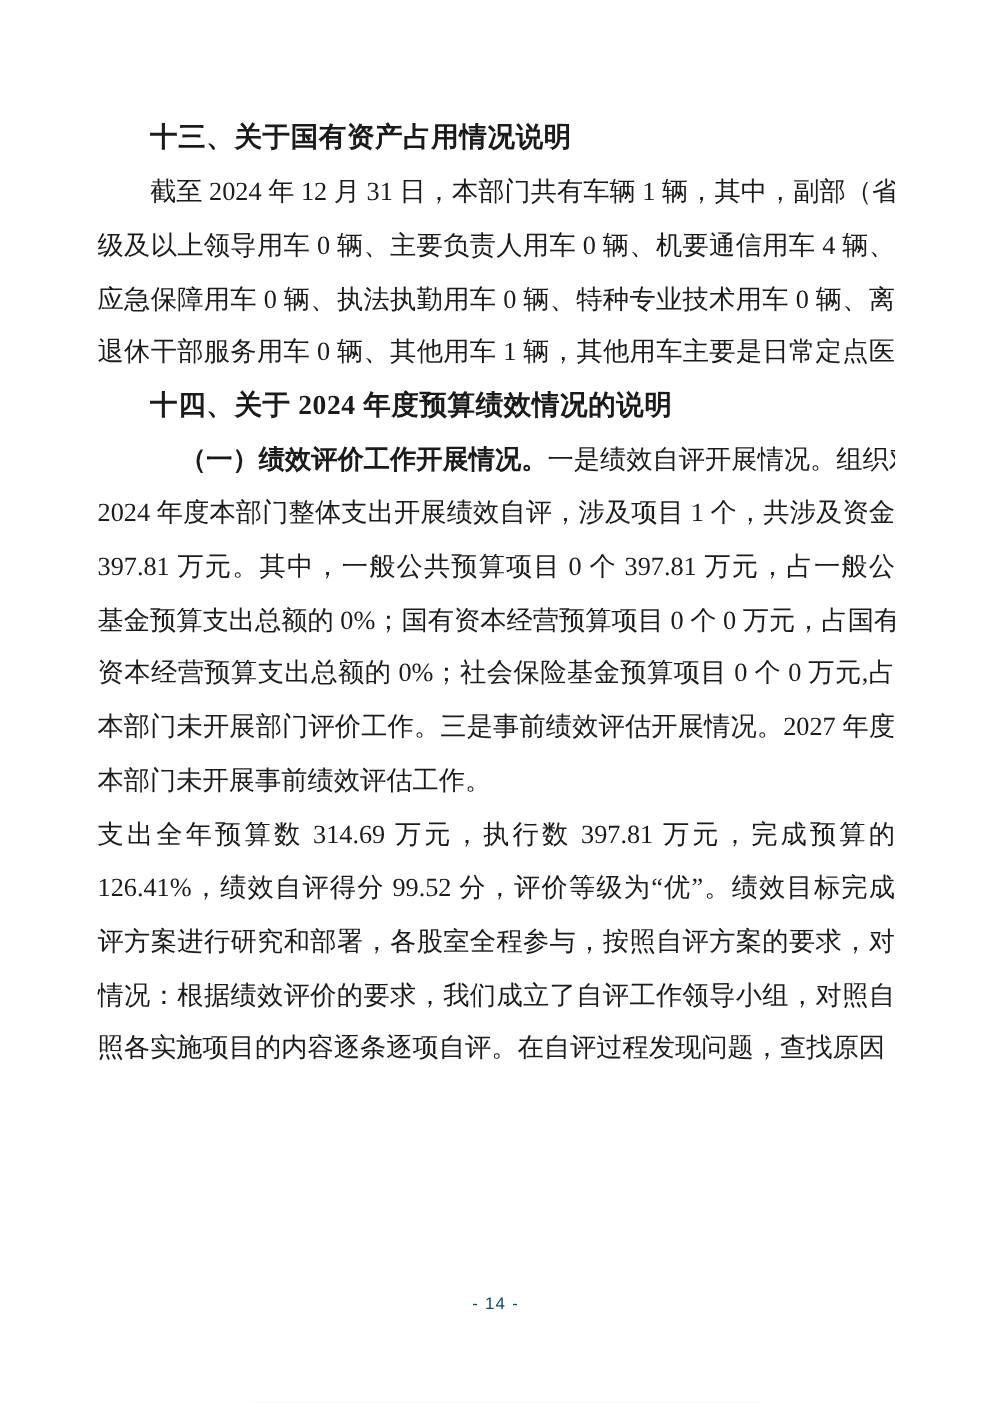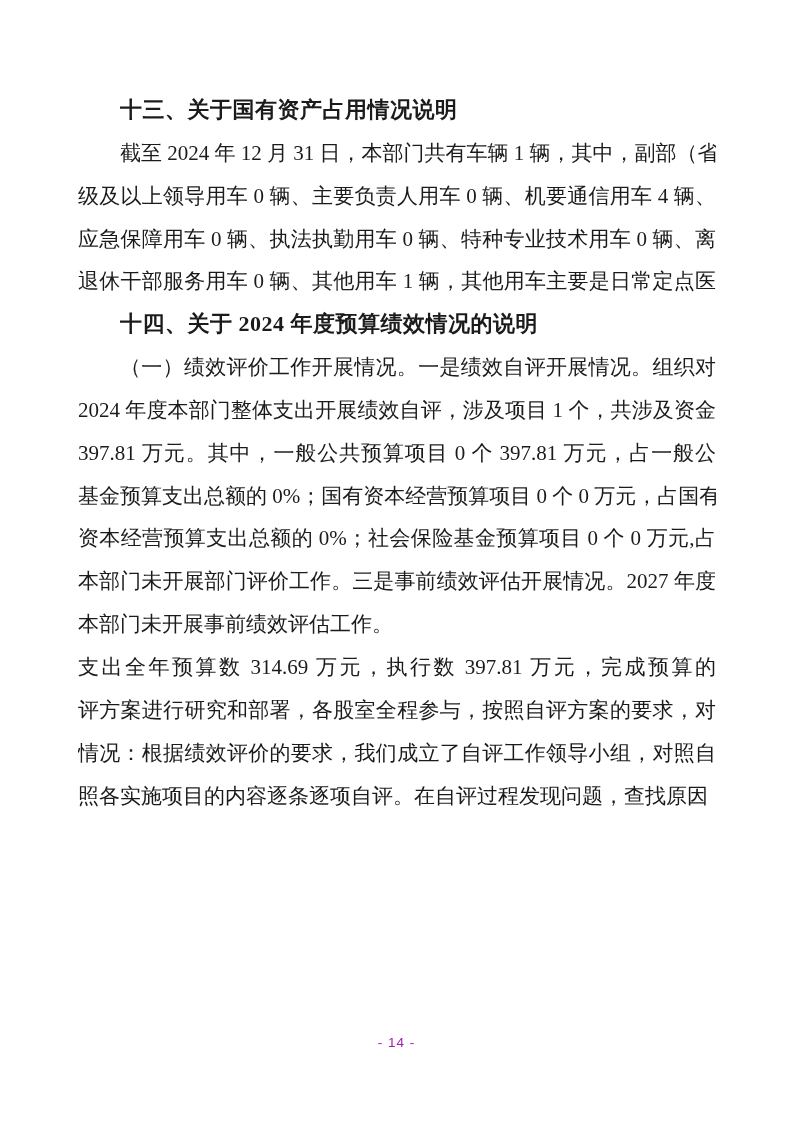--- a/index.html
+++ b/index.html
@@ -30,32 +30,32 @@
     overflow: hidden;
   }
   .line.end { text-align-last: left; }
   .line.indent { text-indent: 42px; }
   .line.heading {
     font-weight: 700;
     font-size: 22px;
     text-align-last: left;
     letter-spacing: 0.5px;
   }
-  .bold-lead { font-weight: 400; }
+  .bold-lead { font-weight: 700; margin-left: 24px; }
   .page-number {
     position: absolute;
     left: 0;
     top: 1032px;
     width: 100%;
     height: 22px;
     line-height: 22px;
     text-align: center;
     font-size: 13.5px;
     font-family: "Liberation Sans", "DejaVu Sans", sans-serif;
-    color: #a21caf;
+    color: #0c4a6e;
     letter-spacing: 1px;
   }
 </style>
 </head>
 <body>
 
 <div class="page">
   <div class="content">
 
     <div class="line heading indent">十三、关于国有资产占用情况说明</div>
@@ -71,20 +71,21 @@
       <span class="bold-lead">（一）绩效评价工作开展情况。</span><span>一是绩效自评开展情况。组织对</span>
     </div>
     <div class="line">2024 年度本部门整体支出开展绩效自评，涉及项目 1 个，共涉及资金</div>
     <div class="line">397.81 万元。其中，一般公共预算项目 0 个 397.81 万元，占一般公</div>
     <div class="line">基金预算支出总额的 0%；国有资本经营预算项目 0 个 0 万元，占国有</div>
     <div class="line">资本经营预算支出总额的 0%；社会保险基金预算项目 0 个 0 万元,占</div>
     <div class="line">本部门未开展部门评价工作。三是事前绩效评估开展情况。2027 年度</div>
     <div class="line end">本部门未开展事前绩效评估工作。</div>
 
     <div class="line">支出全年预算数 314.69 万元，执行数 397.81 万元，完成预算的</div>
+    <div class="line">126.41%，绩效自评得分 99.52 分，评价等级为“优”。绩效目标完成</div>
     <div class="line">评方案进行研究和部署，各股室全程参与，按照自评方案的要求，对</div>
     <div class="line">情况：根据绩效评价的要求，我们成立了自评工作领导小组，对照自</div>
     <div class="line">照各实施项目的内容逐条逐项自评。在自评过程发现问题，查找原因，</div>
 
   </div>
 
   <div class="page-number">- 14 -</div>
 </div>
 
 </body></html>

